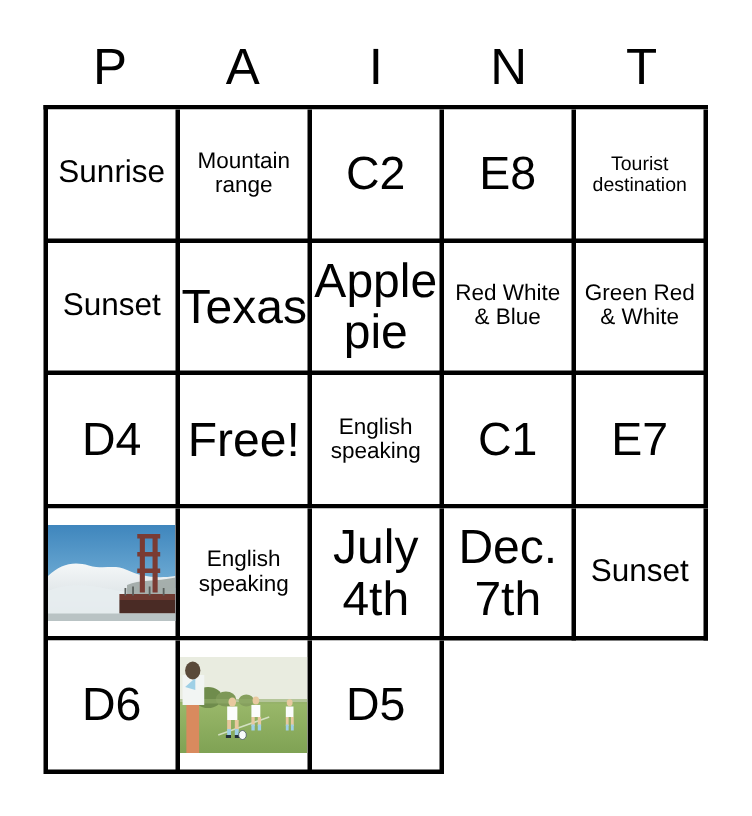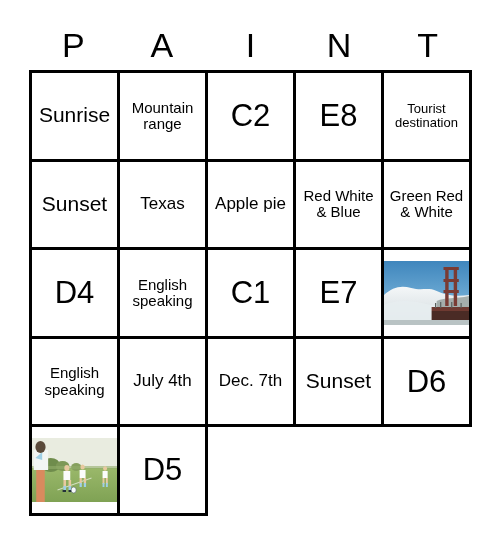--- a/index.html
+++ b/index.html
@@ -72,21 +72,21 @@
     padding: 1px;
   }
   .cell-text {
     display: block;
     width: 100%;
     line-height: 1.08;
     color: #000000;
   }
   
   .sz-xl .cell-text { font-size: 31px; }
-  .sz-lg .cell-text { font-size: 17px; }
+  .sz-lg .cell-text { font-size: 32px; }
   .sz-md .cell-text { font-size: 21px; }
   .sz-sm .cell-text { font-size: 15px; }
   .sz-xs .cell-text { font-size: 13px; }
 
   
   .cell.picture { padding: 0; }
   .pic {
     width: 100%;
     height: 64px;
     display: block;
@@ -137,20 +137,23 @@
       </div>
     <div class="cell sz-sm">
         <span class="cell-text">Red White &amp; Blue</span>
       </div>
 
     <div class="cell sz-sm">
         <span class="cell-text">Green Red &amp; White</span>
       </div>
     <div class="cell sz-xl">
         <span class="cell-text">D4</span>
+      </div>
+    <div class="cell sz-lg">
+        <span class="cell-text">Free!</span>
       </div>
     <div class="cell sz-sm">
         <span class="cell-text">English speaking</span>
       </div>
     <div class="cell sz-xl">
         <span class="cell-text">C1</span>
       </div>
 
     <div class="cell sz-xl">
         <span class="cell-text">E7</span>

